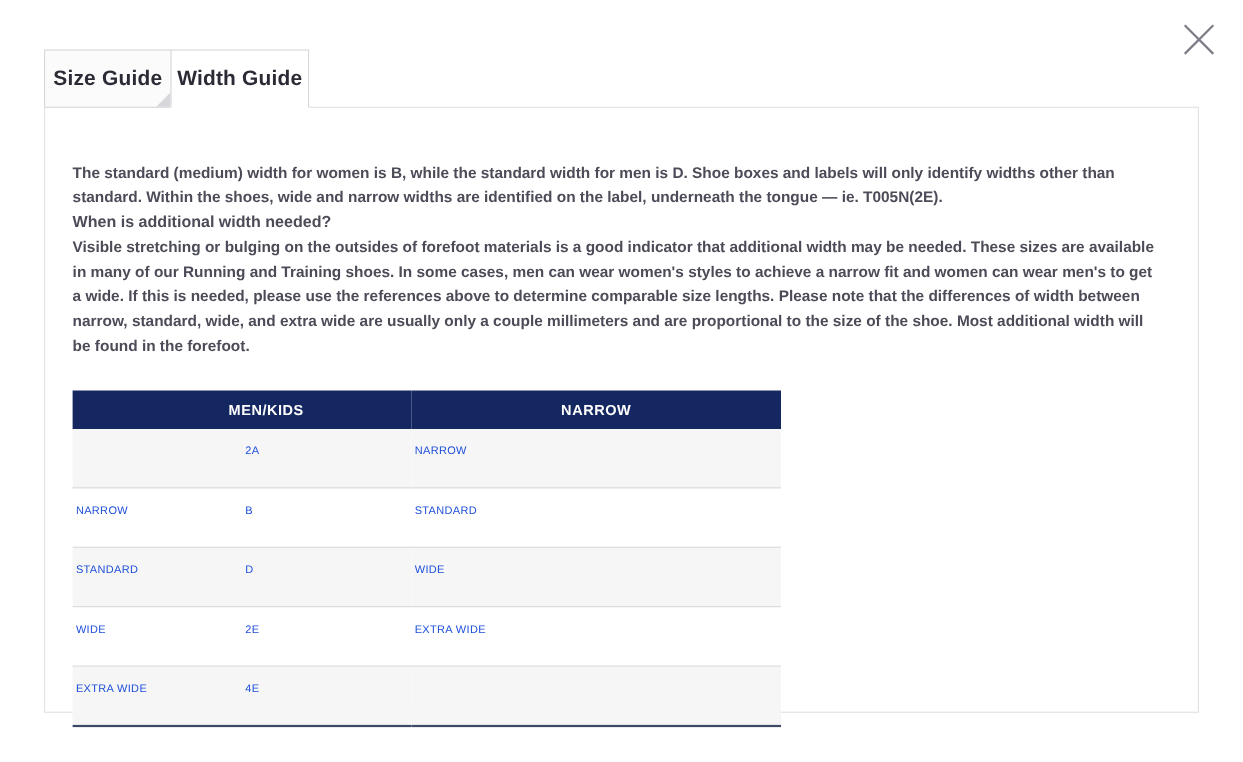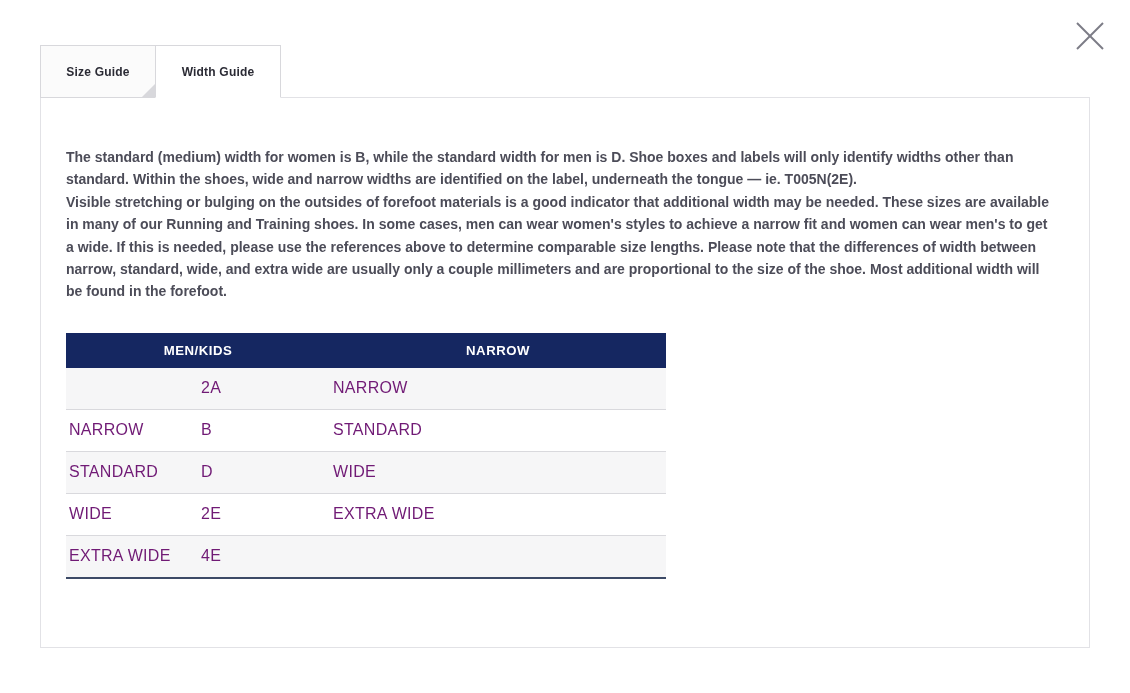--- a/index.html
+++ b/index.html
@@ -40,21 +40,21 @@
     align-items: flex-end;
     z-index: 3;
   }
   .tab {
     position: relative;
     height: 53px;
     box-sizing: border-box;
     display: flex;
     align-items: center;
     justify-content: center;
-    font-size: 12px;
+    font-size: 19px;
     font-weight: bold;
     letter-spacing: .2px;
     color: #2b2b35;
     background: #ffffff;
     border: 1px solid #d8d8dc;
     cursor: pointer;
     user-select: none;
   }
   .tab.inactive {
     width: 116px;
@@ -126,31 +126,31 @@
     color: #ffffff;
     font-size: 13.2px;
     font-weight: bold;
     letter-spacing: .5px;
     height: 35px;
     text-align: center;
     padding: 0;
     border: 0;
   }
   #width-table tbody td {
-    font-size: 16px;
-    color: #701a75;
+    font-size: 10px;
+    color: #1d4ed8;
     letter-spacing: .3px;
     height: 41px;
-    padding: 0 0 0 3px;
+    padding: 0 0 12px 3px;
     border-bottom: 1px solid #d9d9dd;
   }
   #width-table tbody tr:nth-child(odd) td { background: #f6f6f7; }
   #width-table tbody tr:nth-child(even) td { background: #ffffff; }
   #width-table tbody tr:last-child td { border-bottom: 2px solid #3c4a66; }
-  #width-table thead th.col-men { width: 264px; }
+  #width-table thead th.col-men { width: 264px; padding-left: 44px; }
   #width-table thead th.col-women { width: 336px; }
   .c1 { width: 264px; }
   .c2 { width: 76px; }
   .c3 { }
 </style>
 </head>
 <body>
 
 <button id="close-button" title="Close">
   <span>
@@ -168,20 +168,21 @@
   <div class="tab active">
     <span>Width Guide</span>
   </div>
 </div>
 
 <div id="panel">
   <div id="panel-content">
 
     <p class="para">The standard (medium) width for women is B, while the standard width for men is D. Shoe boxes and labels will only identify widths other than standard. Within the shoes, wide and narrow widths are identified on the label, underneath the tongue — ie. T005N(2E).</p>
 
+    <p class="subhead second">When is additional width needed?</p>
     <p class="para">Visible stretching or bulging on the outsides of forefoot materials is a good indicator that additional width may be needed. These sizes are available in many of our Running and Training shoes. In some cases, men can wear women's styles to achieve a narrow fit and women can wear men's to get a wide. If this is needed, please use the references above to determine comparable size lengths. Please note that the differences of width between narrow, standard, wide, and extra wide are usually only a couple millimeters and are proportional to the size of the shoe. Most additional width will be found in the forefoot.</p>
 
     <table id="width-table">
       <thead>
         <tr>
           <th class="col-men" colspan="2">MEN/KIDS</th>
           <th class="col-women">NARROW</th>
         </tr>
       </thead>
       <tbody>

